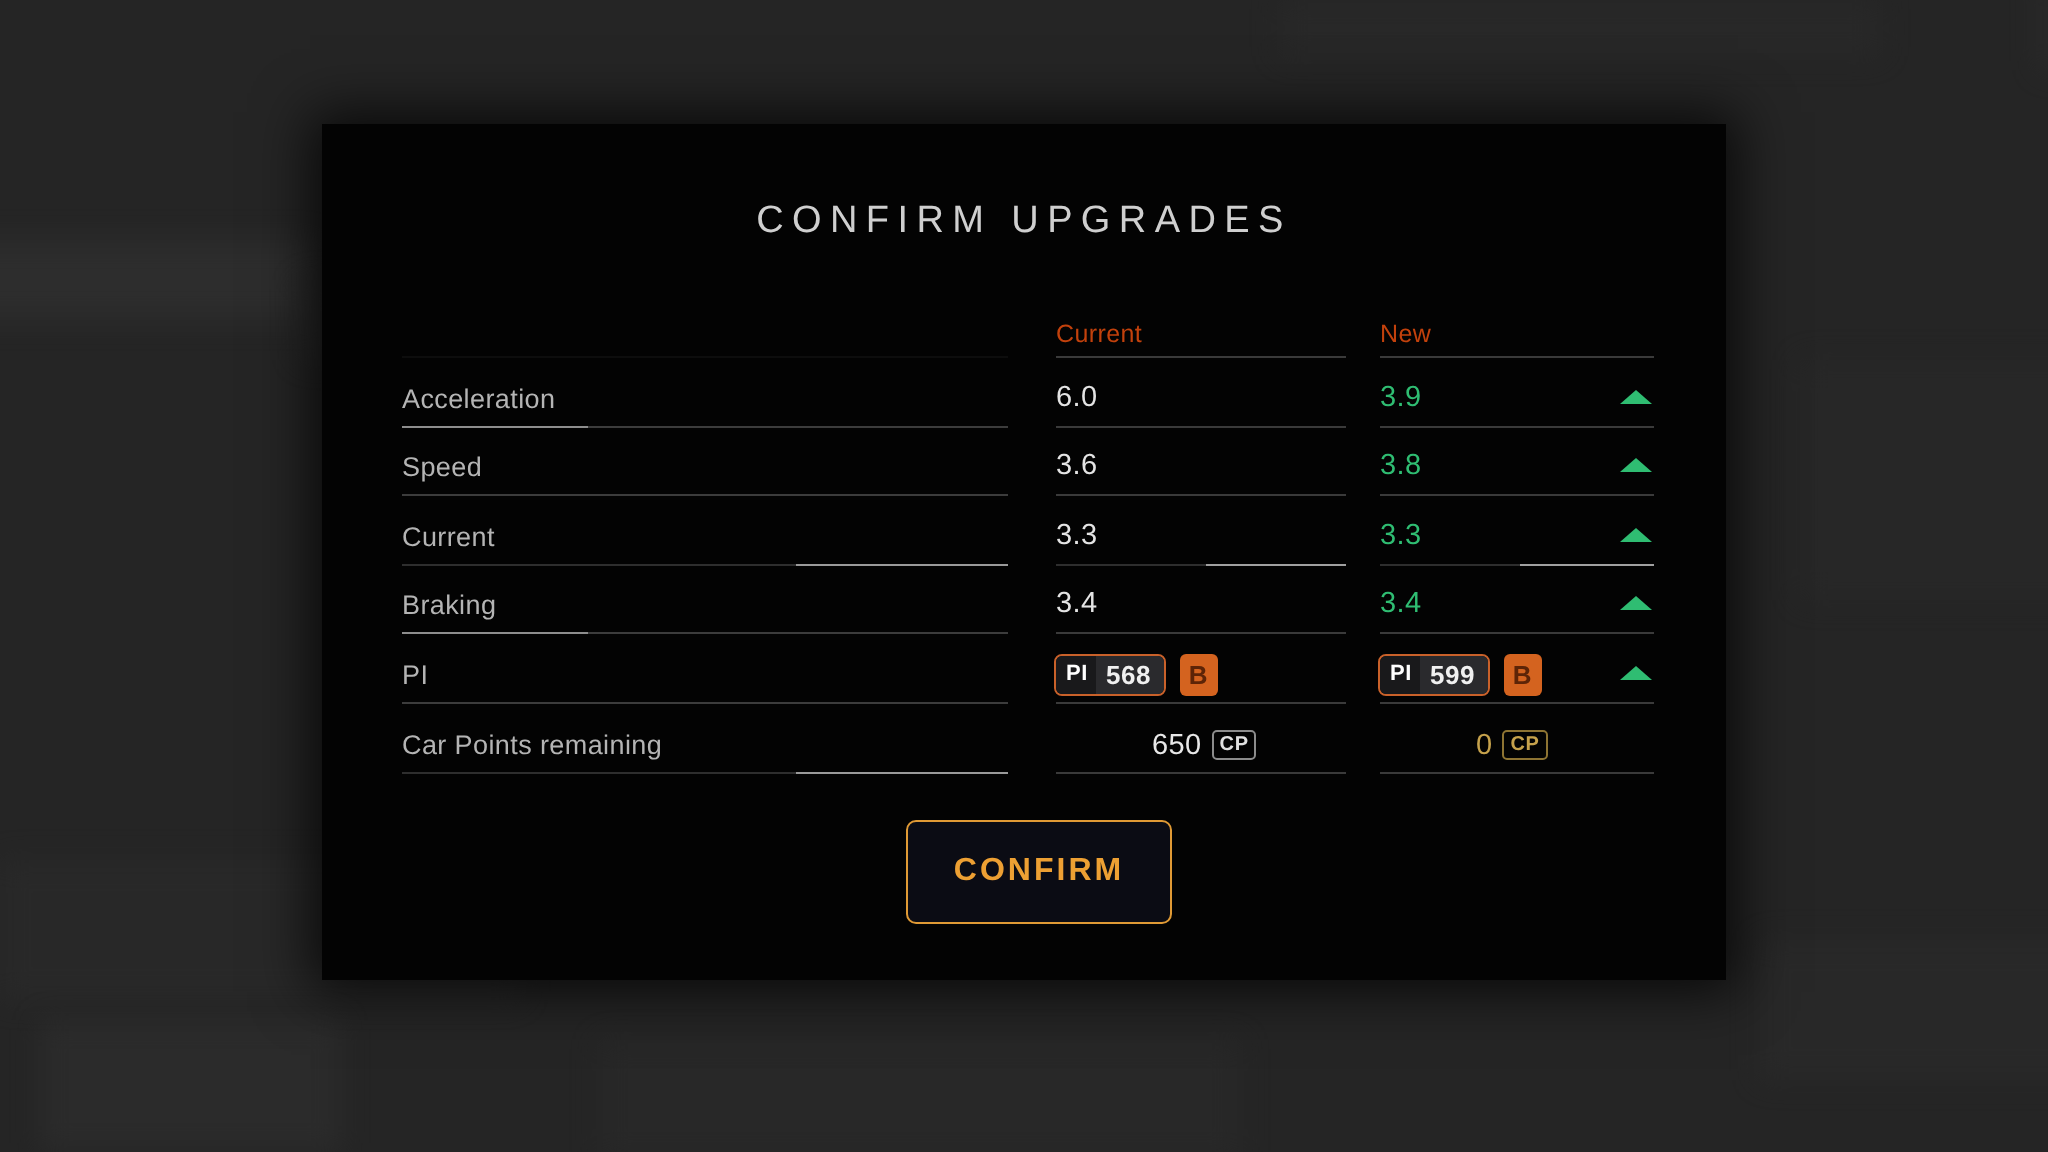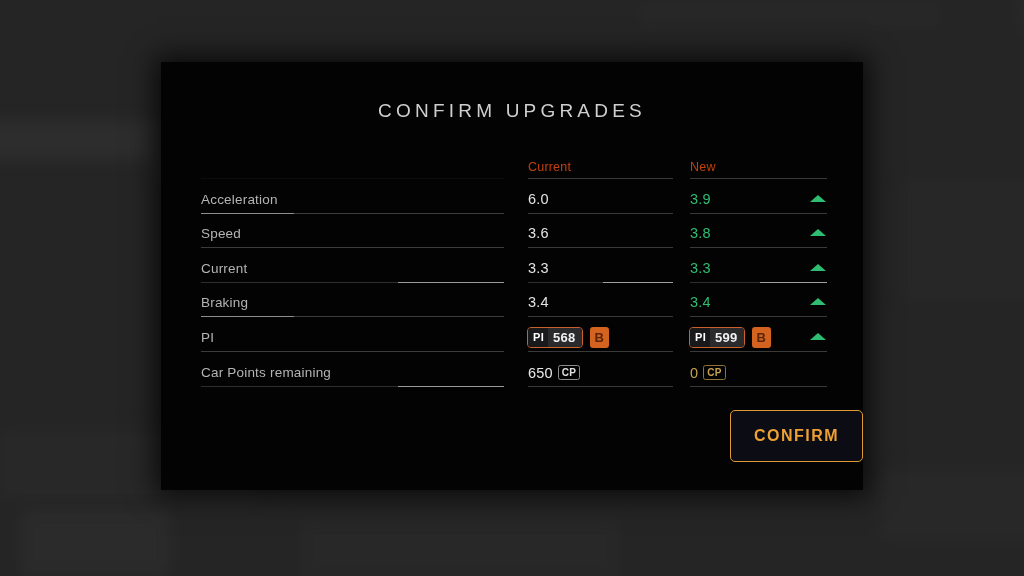--- a/index.html
+++ b/index.html
@@ -172,20 +172,21 @@
     justify-content: center;
   }
 
   
   .cp-wrap {
     position: absolute;
     bottom: 6px;
     display: flex;
     align-items: center;
     gap: 5px;
+    margin-left: 48px;
   }
   .cp-wrap.current { left: 332px; }
   .cp-wrap.new { left: 494px; }
   .cp-num { font-size: 14.5px; letter-spacing: 0.2px; }
   .cp-num.white { color: #e8e8e8; }
   .cp-num.gold  { color: #c6a24c; }
   .cp-tag {
     font-size: 10px;
     font-weight: bold;
     letter-spacing: 0.3px;
@@ -196,21 +197,21 @@
   .cp-tag.white { color: #e0e0e0; border: 1px solid #8c8c8c; }
   .cp-tag.gold  { color: #c6a24c; border: 1px solid #8e7433; }
 
   
   #button-row {
     position: absolute;
     left: 0;
     right: 0;
     top: 348px;
     display: flex;
-    justify-content: flex-end;
+    justify-content: center;
     gap: 18px;
     padding-left: 15px;
   }
   .btn {
     height: 52px;
     display: flex;
     align-items: center;
     justify-content: center;
     font-size: 16px;
     font-weight: bold;

